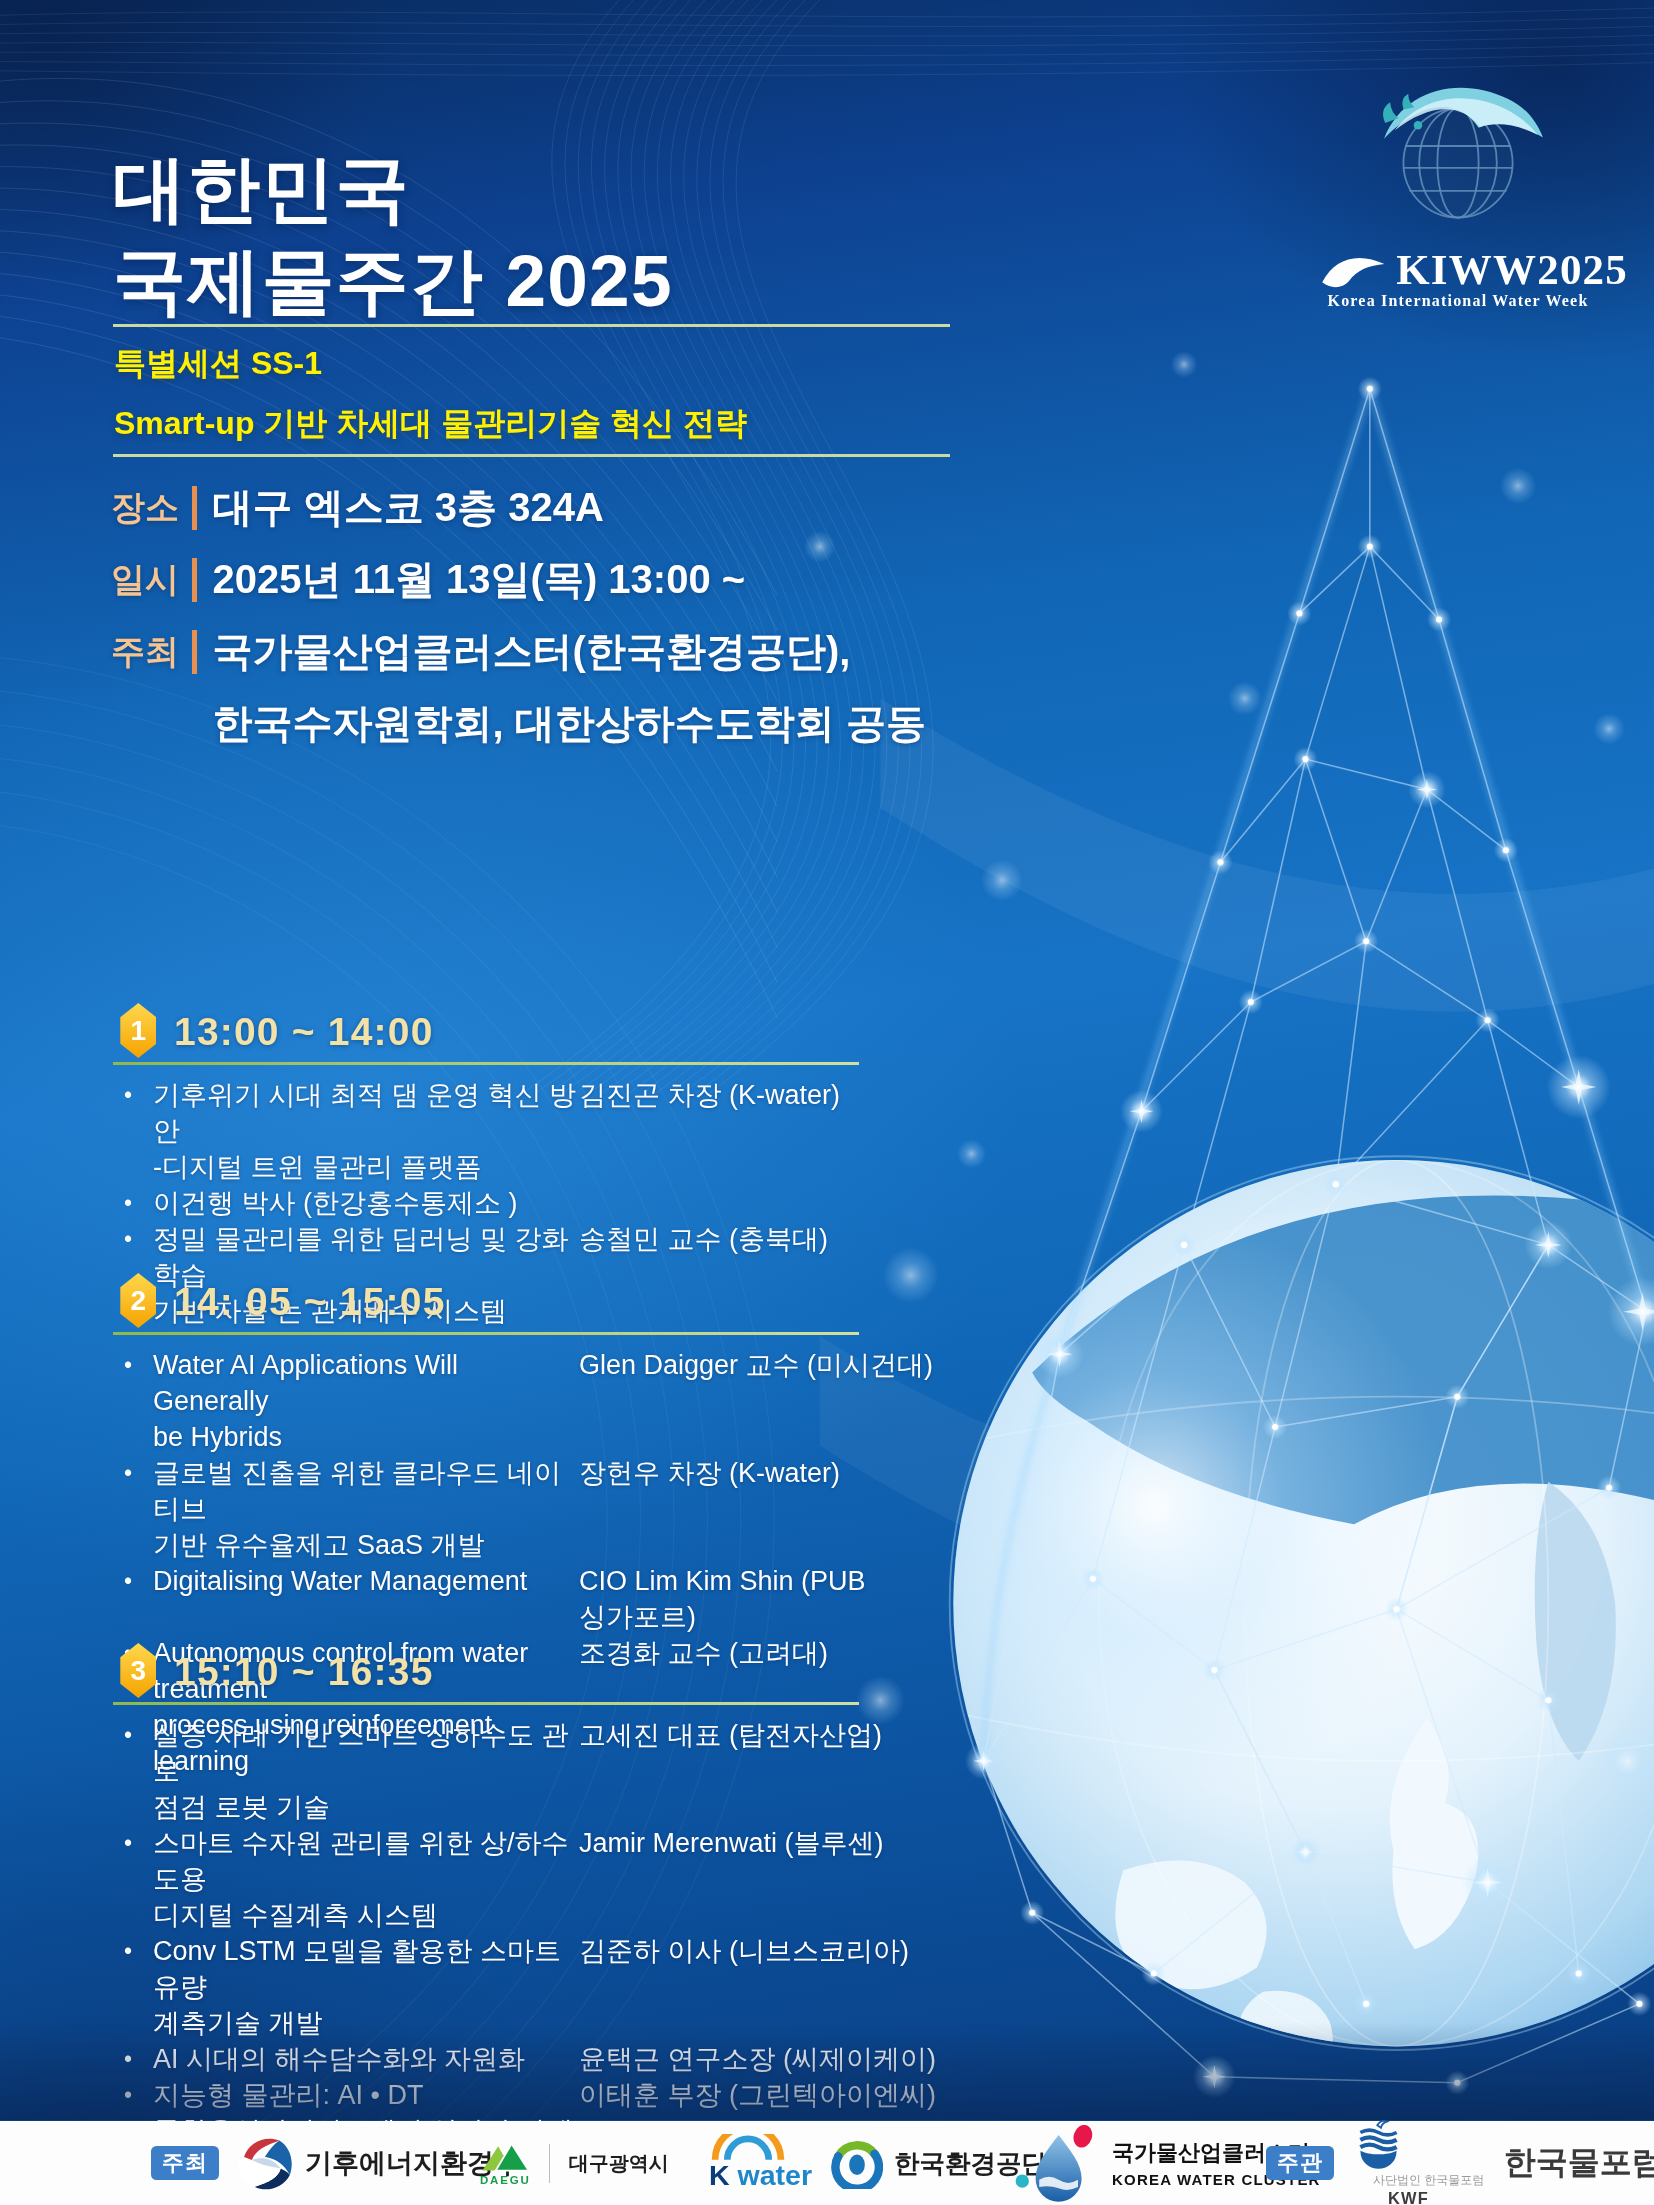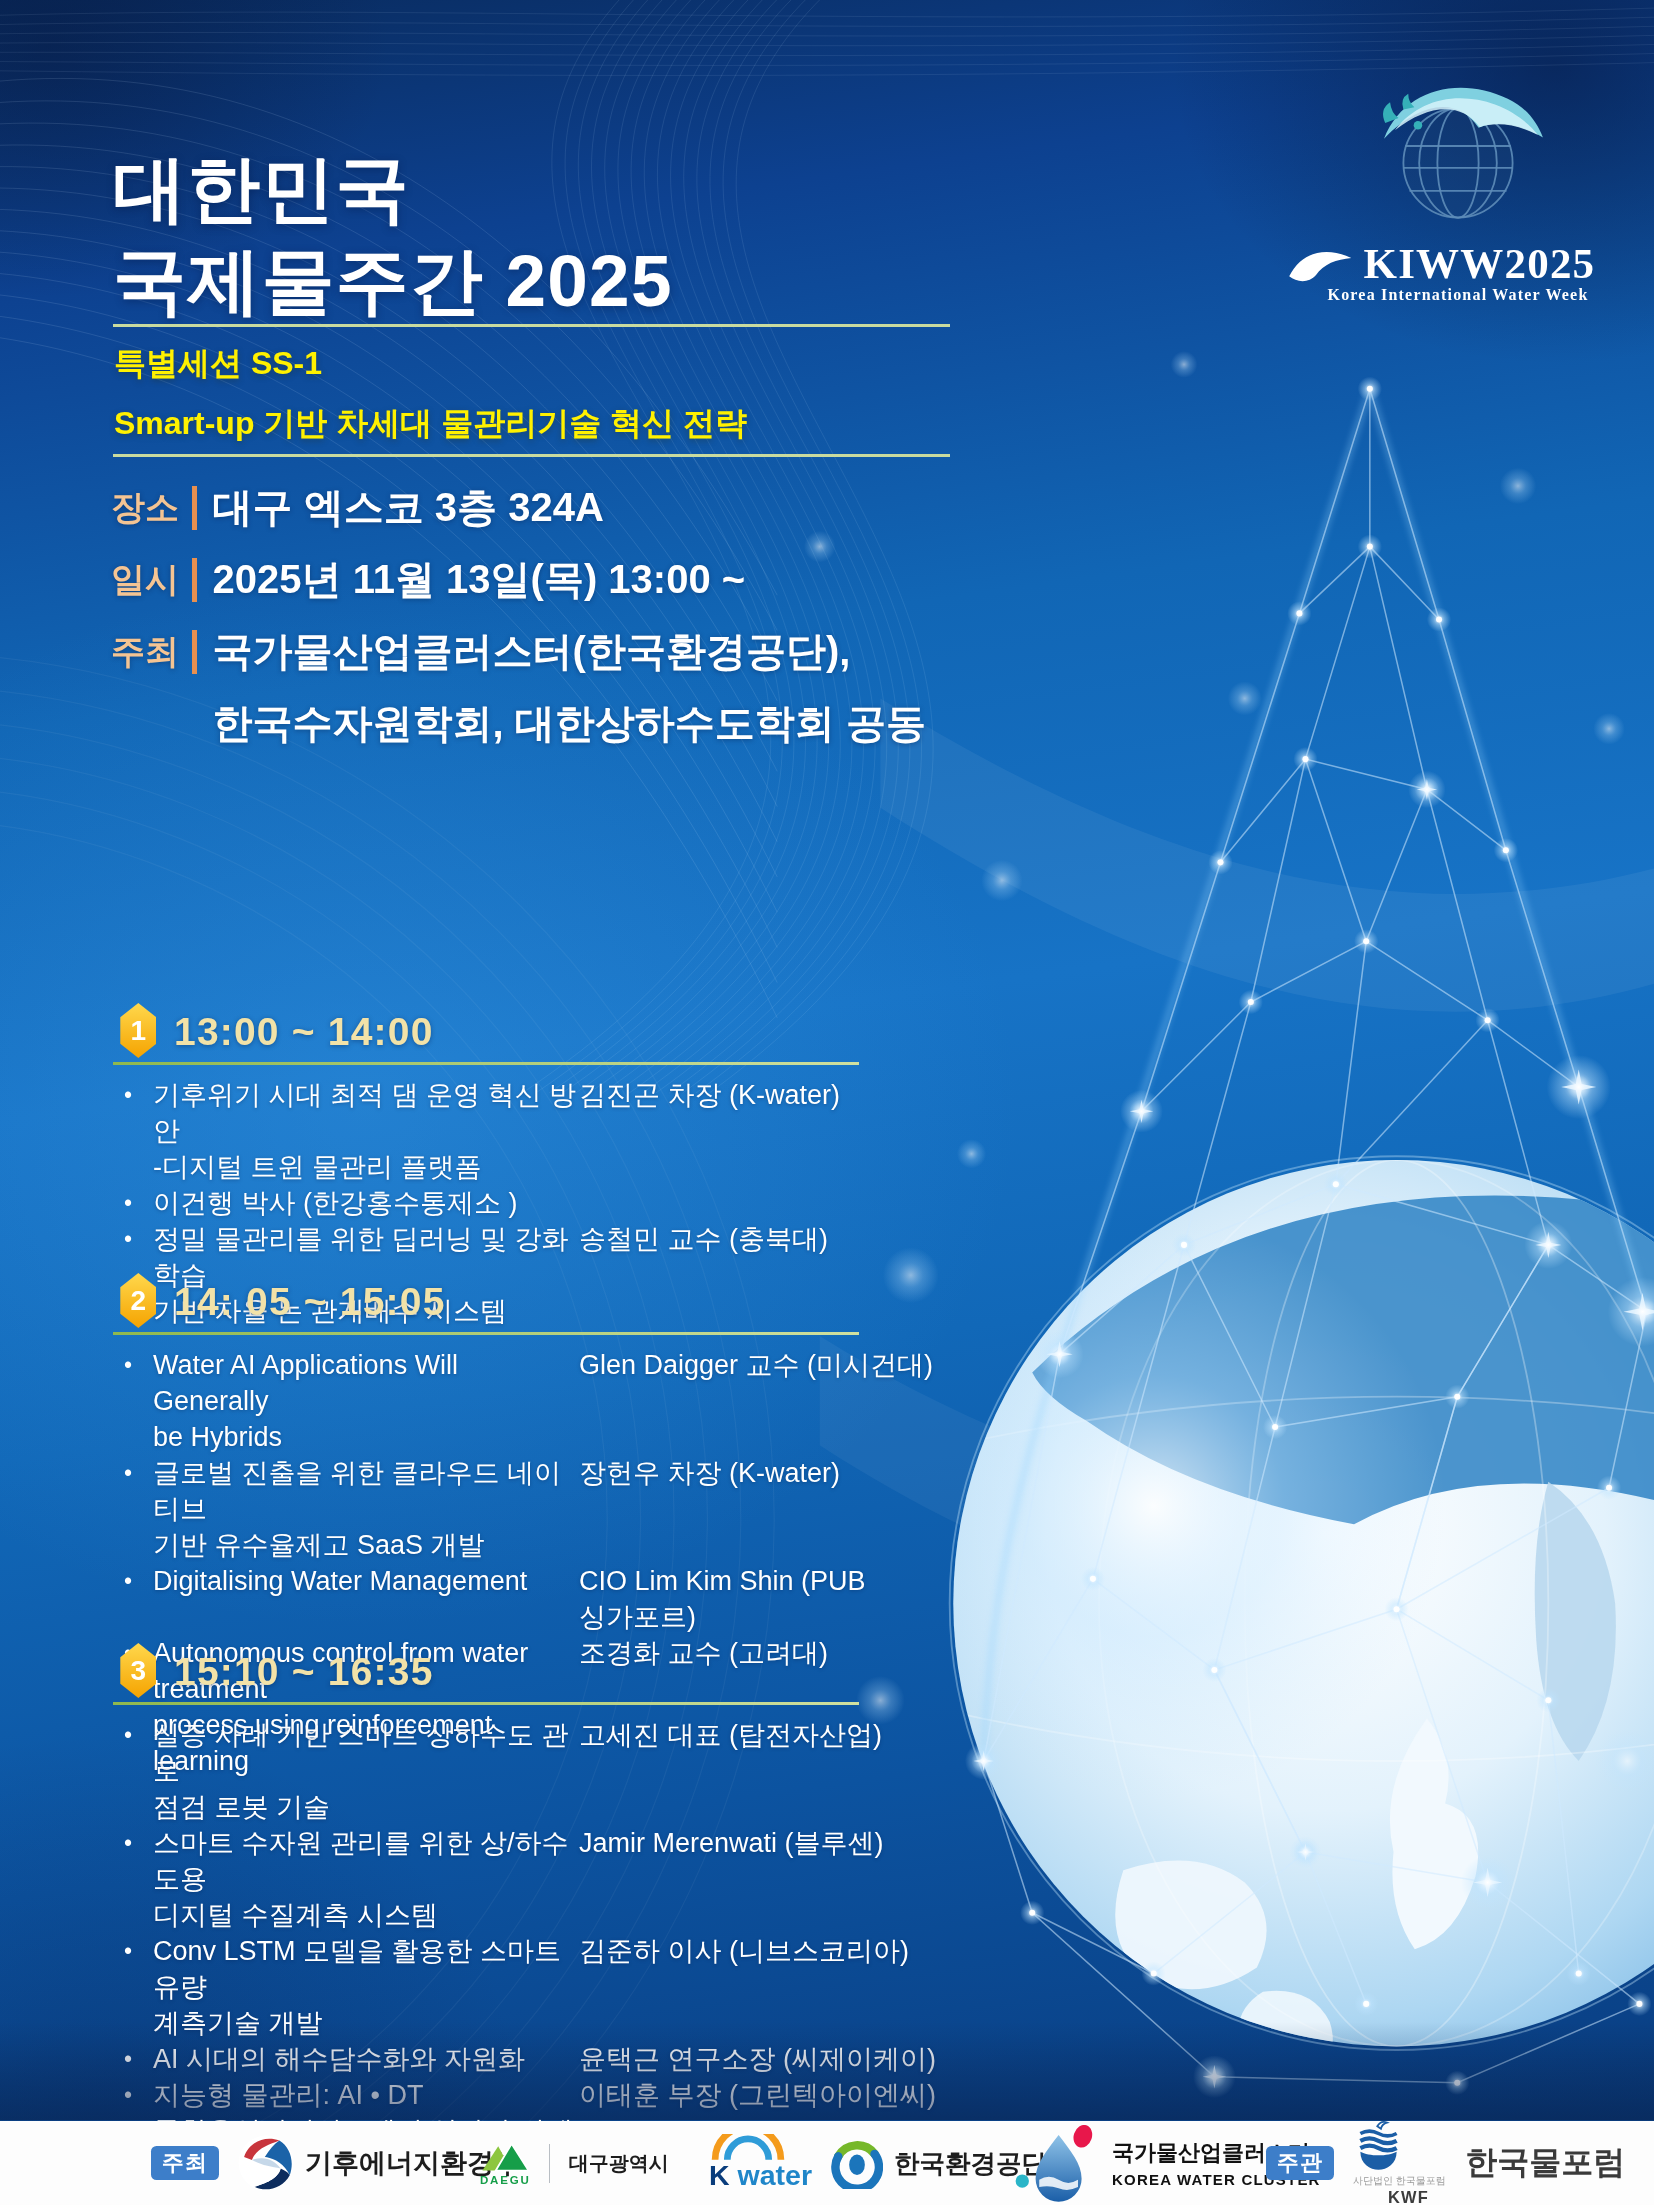--- a/index.html
+++ b/index.html
@@ -51,21 +51,21 @@
   .f-badge{width:68px;height:34px;border-radius:5.5px;background:#3d7ec9;color:#fff;font-size:22px;font-weight:800;display:flex;align-items:center;justify-content:center;letter-spacing:1.2px;}
   .f-label{font-size:27px;font-weight:800;color:#1d1d1d;white-space:nowrap;}
   .f-col{display:flex;flex-direction:column;align-items:flex-start;}
   .f-div{width:1.2px;height:39px;background:#b9bec4;margin:0 7.3px;}
   .daegu-en{font-size:11.5px;font-weight:800;color:#169e49;letter-spacing:1.8px;margin-top:1.2px;}
   .kwater-text{font-size:28.5px;font-weight:900;margin-top:-2.4px;white-space:nowrap;}
   .kwater-text .k{color:#0a3d7c;}
   .kwater-text .w{color:#1f86c9;font-weight:700;}
   .cluster-kr{font-size:22px;font-weight:800;color:#111;white-space:nowrap;}
   .cluster-en{font-size:15px;font-weight:800;color:#111;letter-spacing:1.2px;margin-top:3.6px;white-space:nowrap;}
-  .kwf-small{font-size:10px;color:#999;margin-top:2.4px;white-space:nowrap;}
+  .kwf-small{font-size:12px;color:#999;margin-top:2.4px;white-space:nowrap;margin-left:20px;}
   .kwf-big{font-size:16.4px;font-weight:800;color:#3c3c3c;letter-spacing:1.2px;padding-left:35px;}
   .forum-label{font-size:32px;font-weight:900;color:#3a3a3a;white-space:nowrap;}
 </style>
 </head>
 <body>
 
 <div class="poster">
 
   <svg id="deco" class="abs" style="left:0;top:0" width="1654" height="2205" viewBox="0 0 2724 3631">
     <defs>
@@ -295,21 +295,21 @@
         <ellipse rx="34" ry="90"></ellipse>
           <ellipse rx="64" ry="90"></ellipse>
         <path d="M-87,-28 H87 M-90,8 H90 M-80,46 H80"></path>
       </g>
       <path d="M28,118 C60,36 152,14 232,52 C262,66 280,90 290,116 C250,92 210,88 184,100 C150,48 88,56 28,118 Z" fill="#7fd0e0"></path>
       <path d="M46,104 C86,52 150,40 212,62 C244,74 268,94 282,112 C248,94 212,90 186,99 C154,56 100,62 46,104 Z" fill="#d6f3fa" opacity="0.85"></path>
       <path d="M30,92 q-10,-22 8,-34 q2,18 14,26 Z" fill="#35b0b8"></path>
       <path d="M60,70 q-6,-18 8,-26 q0,14 10,22 Z" fill="#35b0b8"></path>
       <circle cx="84" cy="96" r="7" fill="#35b0b8"></circle>
     </svg>
-    <div style="display:flex;align-items:center;justify-content:flex-start;gap:8.5px;margin-top:10px">
+    <div style="display:flex;align-items:center;justify-content:flex-end;gap:8.5px;margin-top:16px">
       <svg width="67" height="43" viewBox="0 0 110 70">
         <path d="M2,56 C22,16 62,6 104,26 C80,28 58,36 46,54 C34,68 14,66 2,56 Z" fill="#ffffff"></path>
       </svg>
       <div class="kiww-text"><span>KIWW</span><span>2025</span></div>
     </div>
     <div class="kiww-tag">Korea International Water Week</div>
   </div>
 
   <div class="abs main-title">
     <div>대한민국</div>

